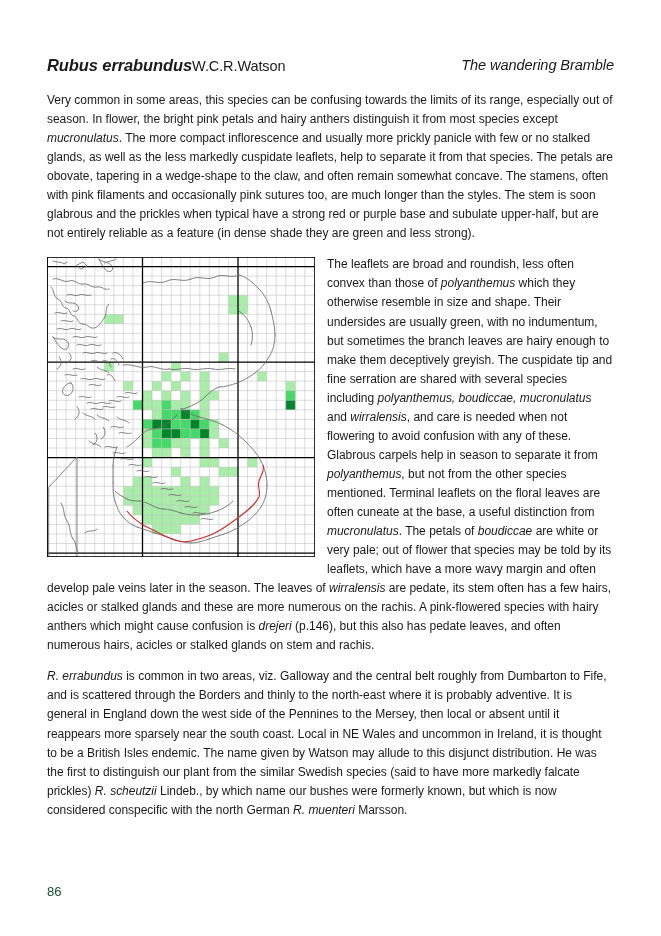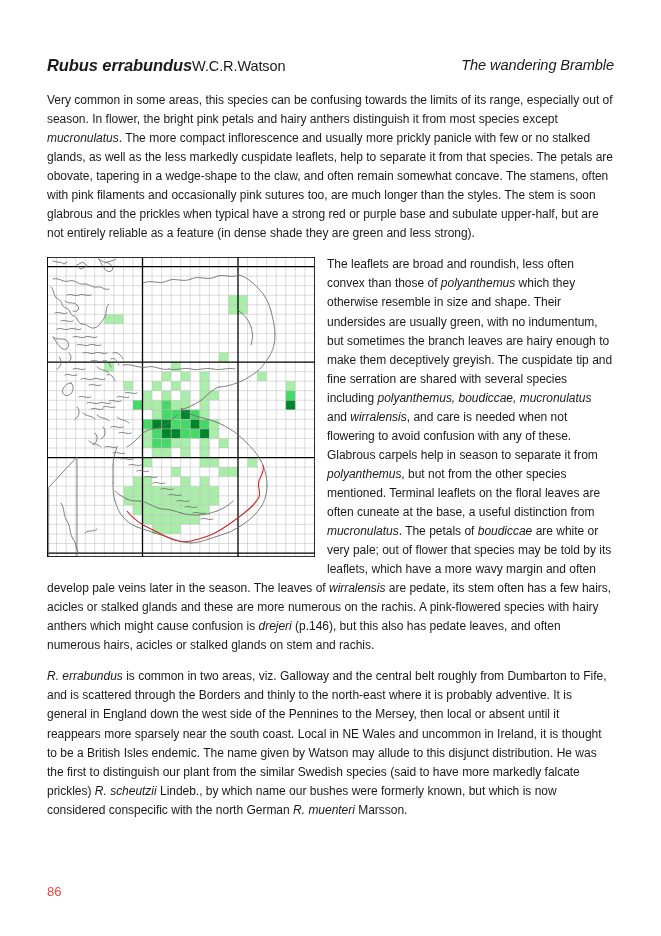--- a/index.html
+++ b/index.html
@@ -74,21 +74,21 @@
   }
   .map-wrap svg { display: block; }
   .clearer { clear: both; }
 
   
   .folio {
     position: absolute;
     left: 47px;
     top: 884px;
     font-size: 13.1px;
-    color: #ef4444;
+    color: #14532d;
   }
 </style>
 </head>
 <body>
 
 <div class="page">
   <div class="content">
 
     <div class="heading">
       <span class="sp-name">Rubus errabundus</span><span class="authority">W.C.R.Watson</span>

